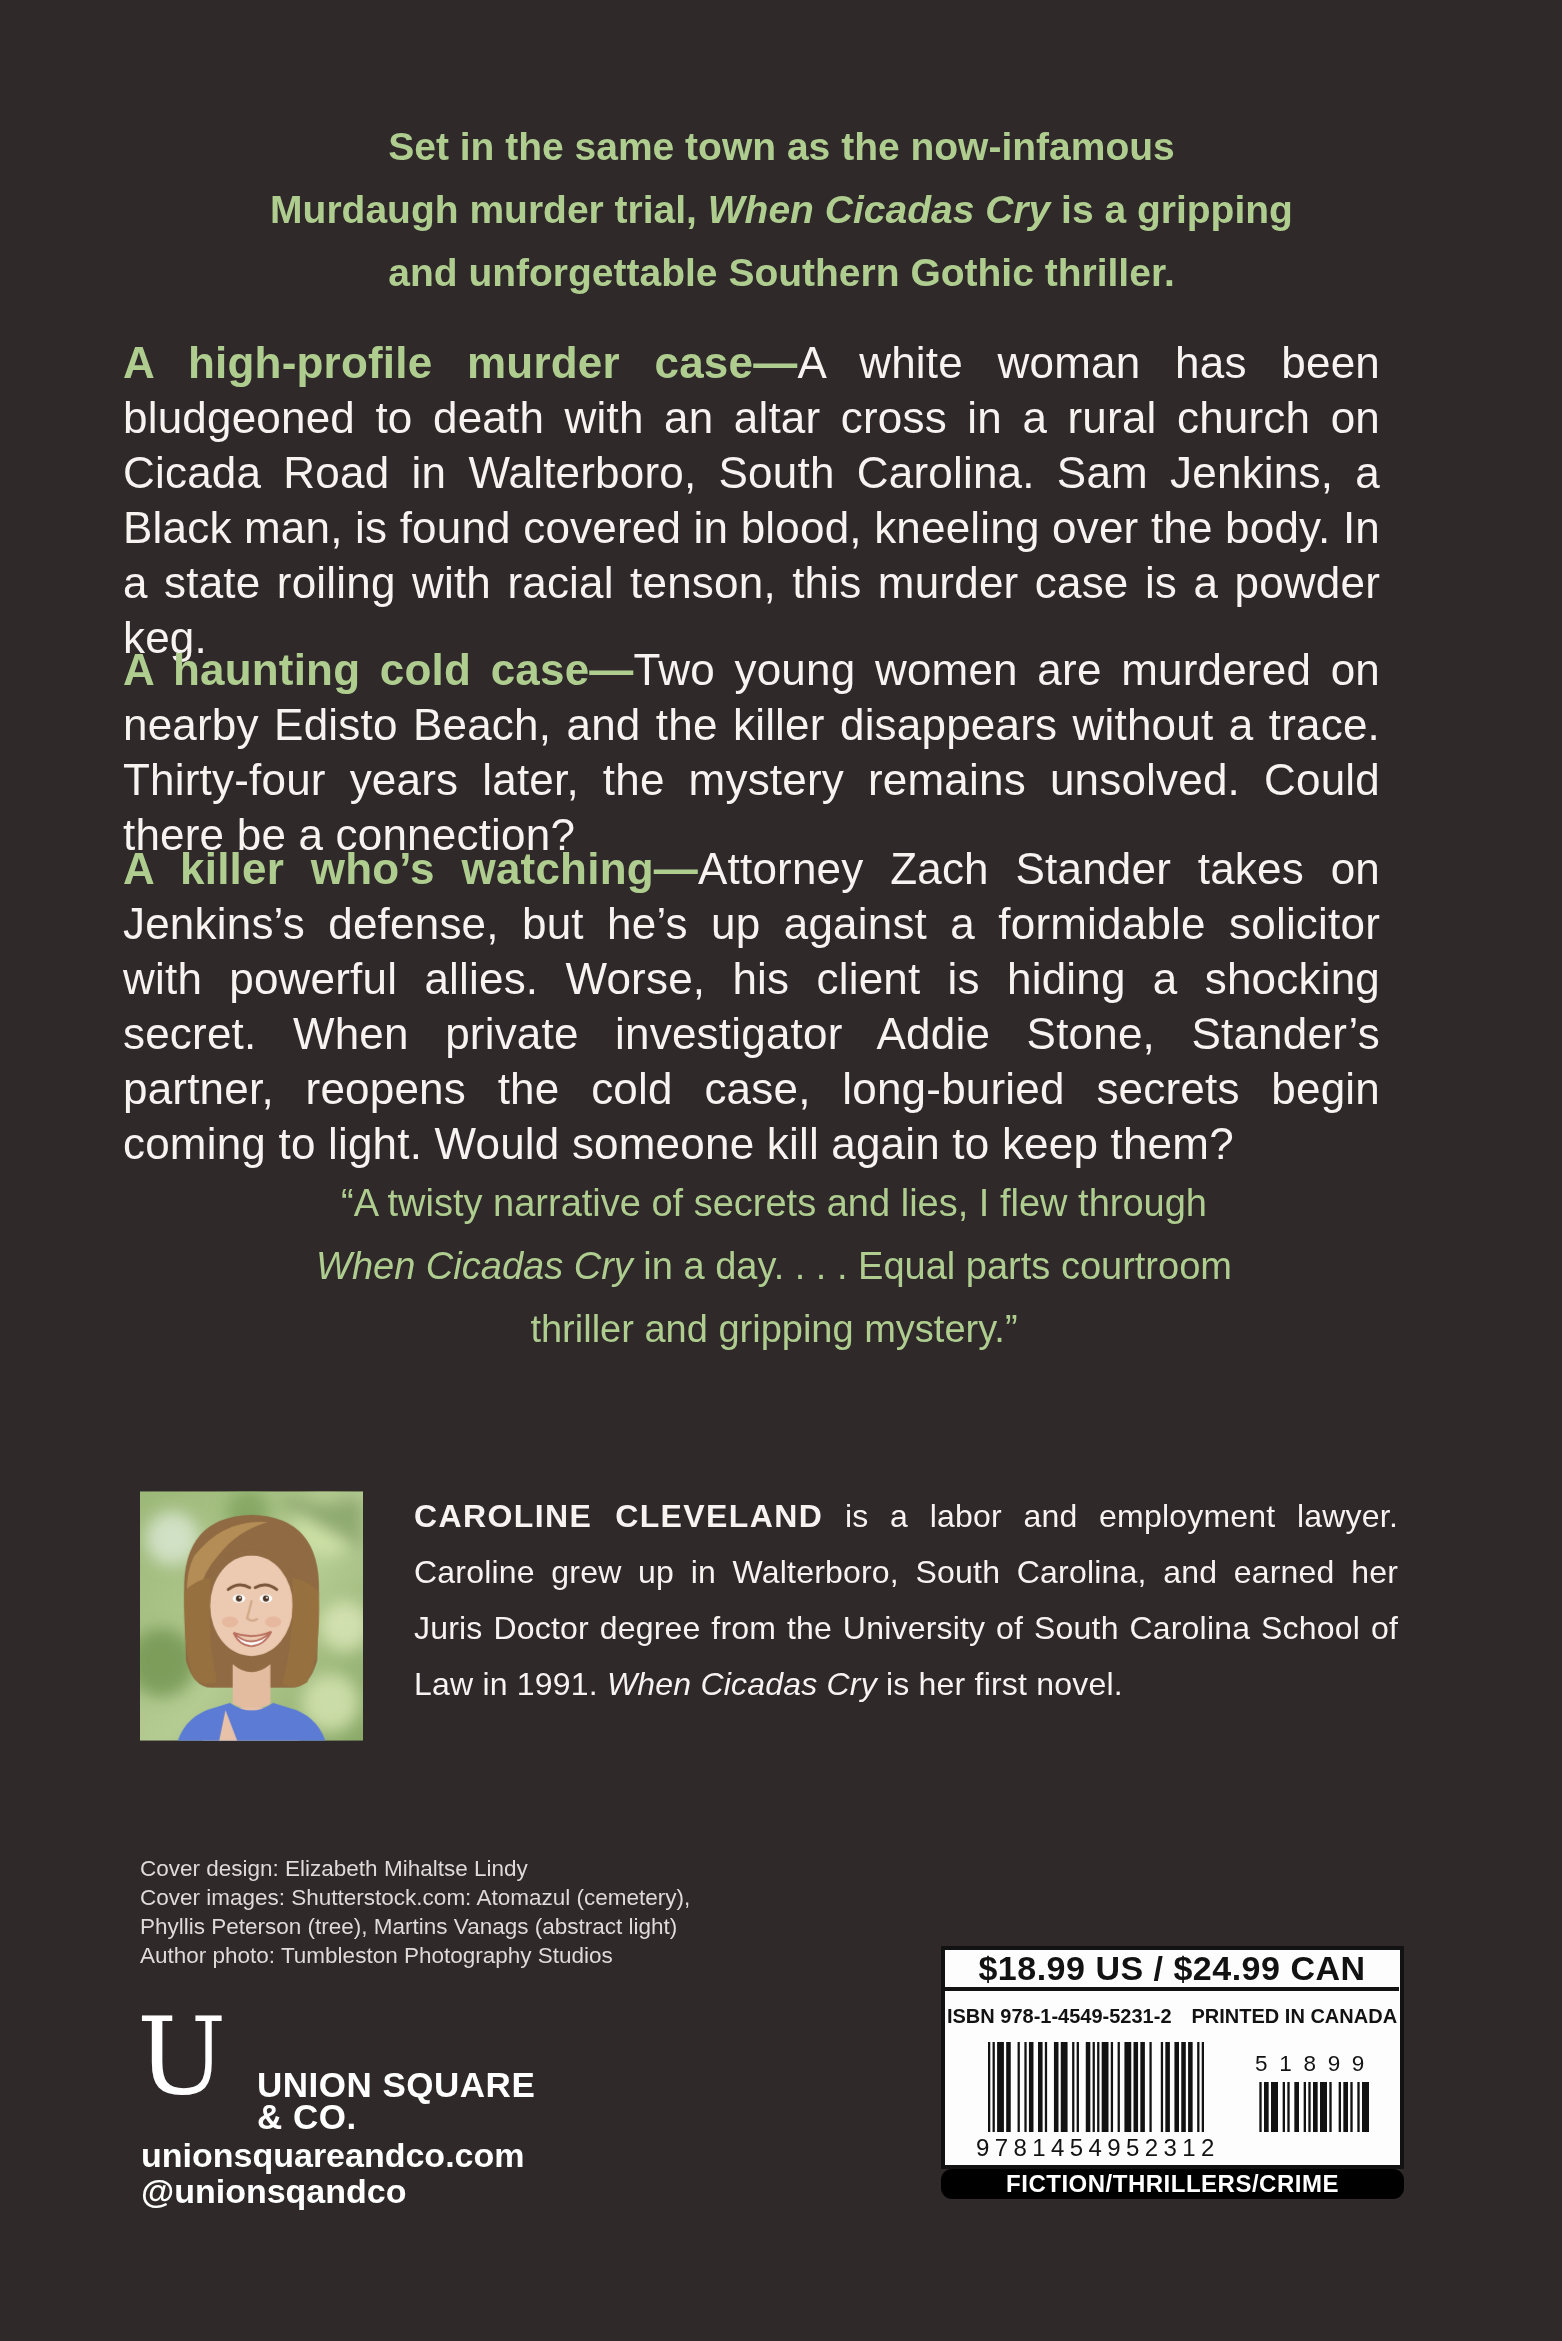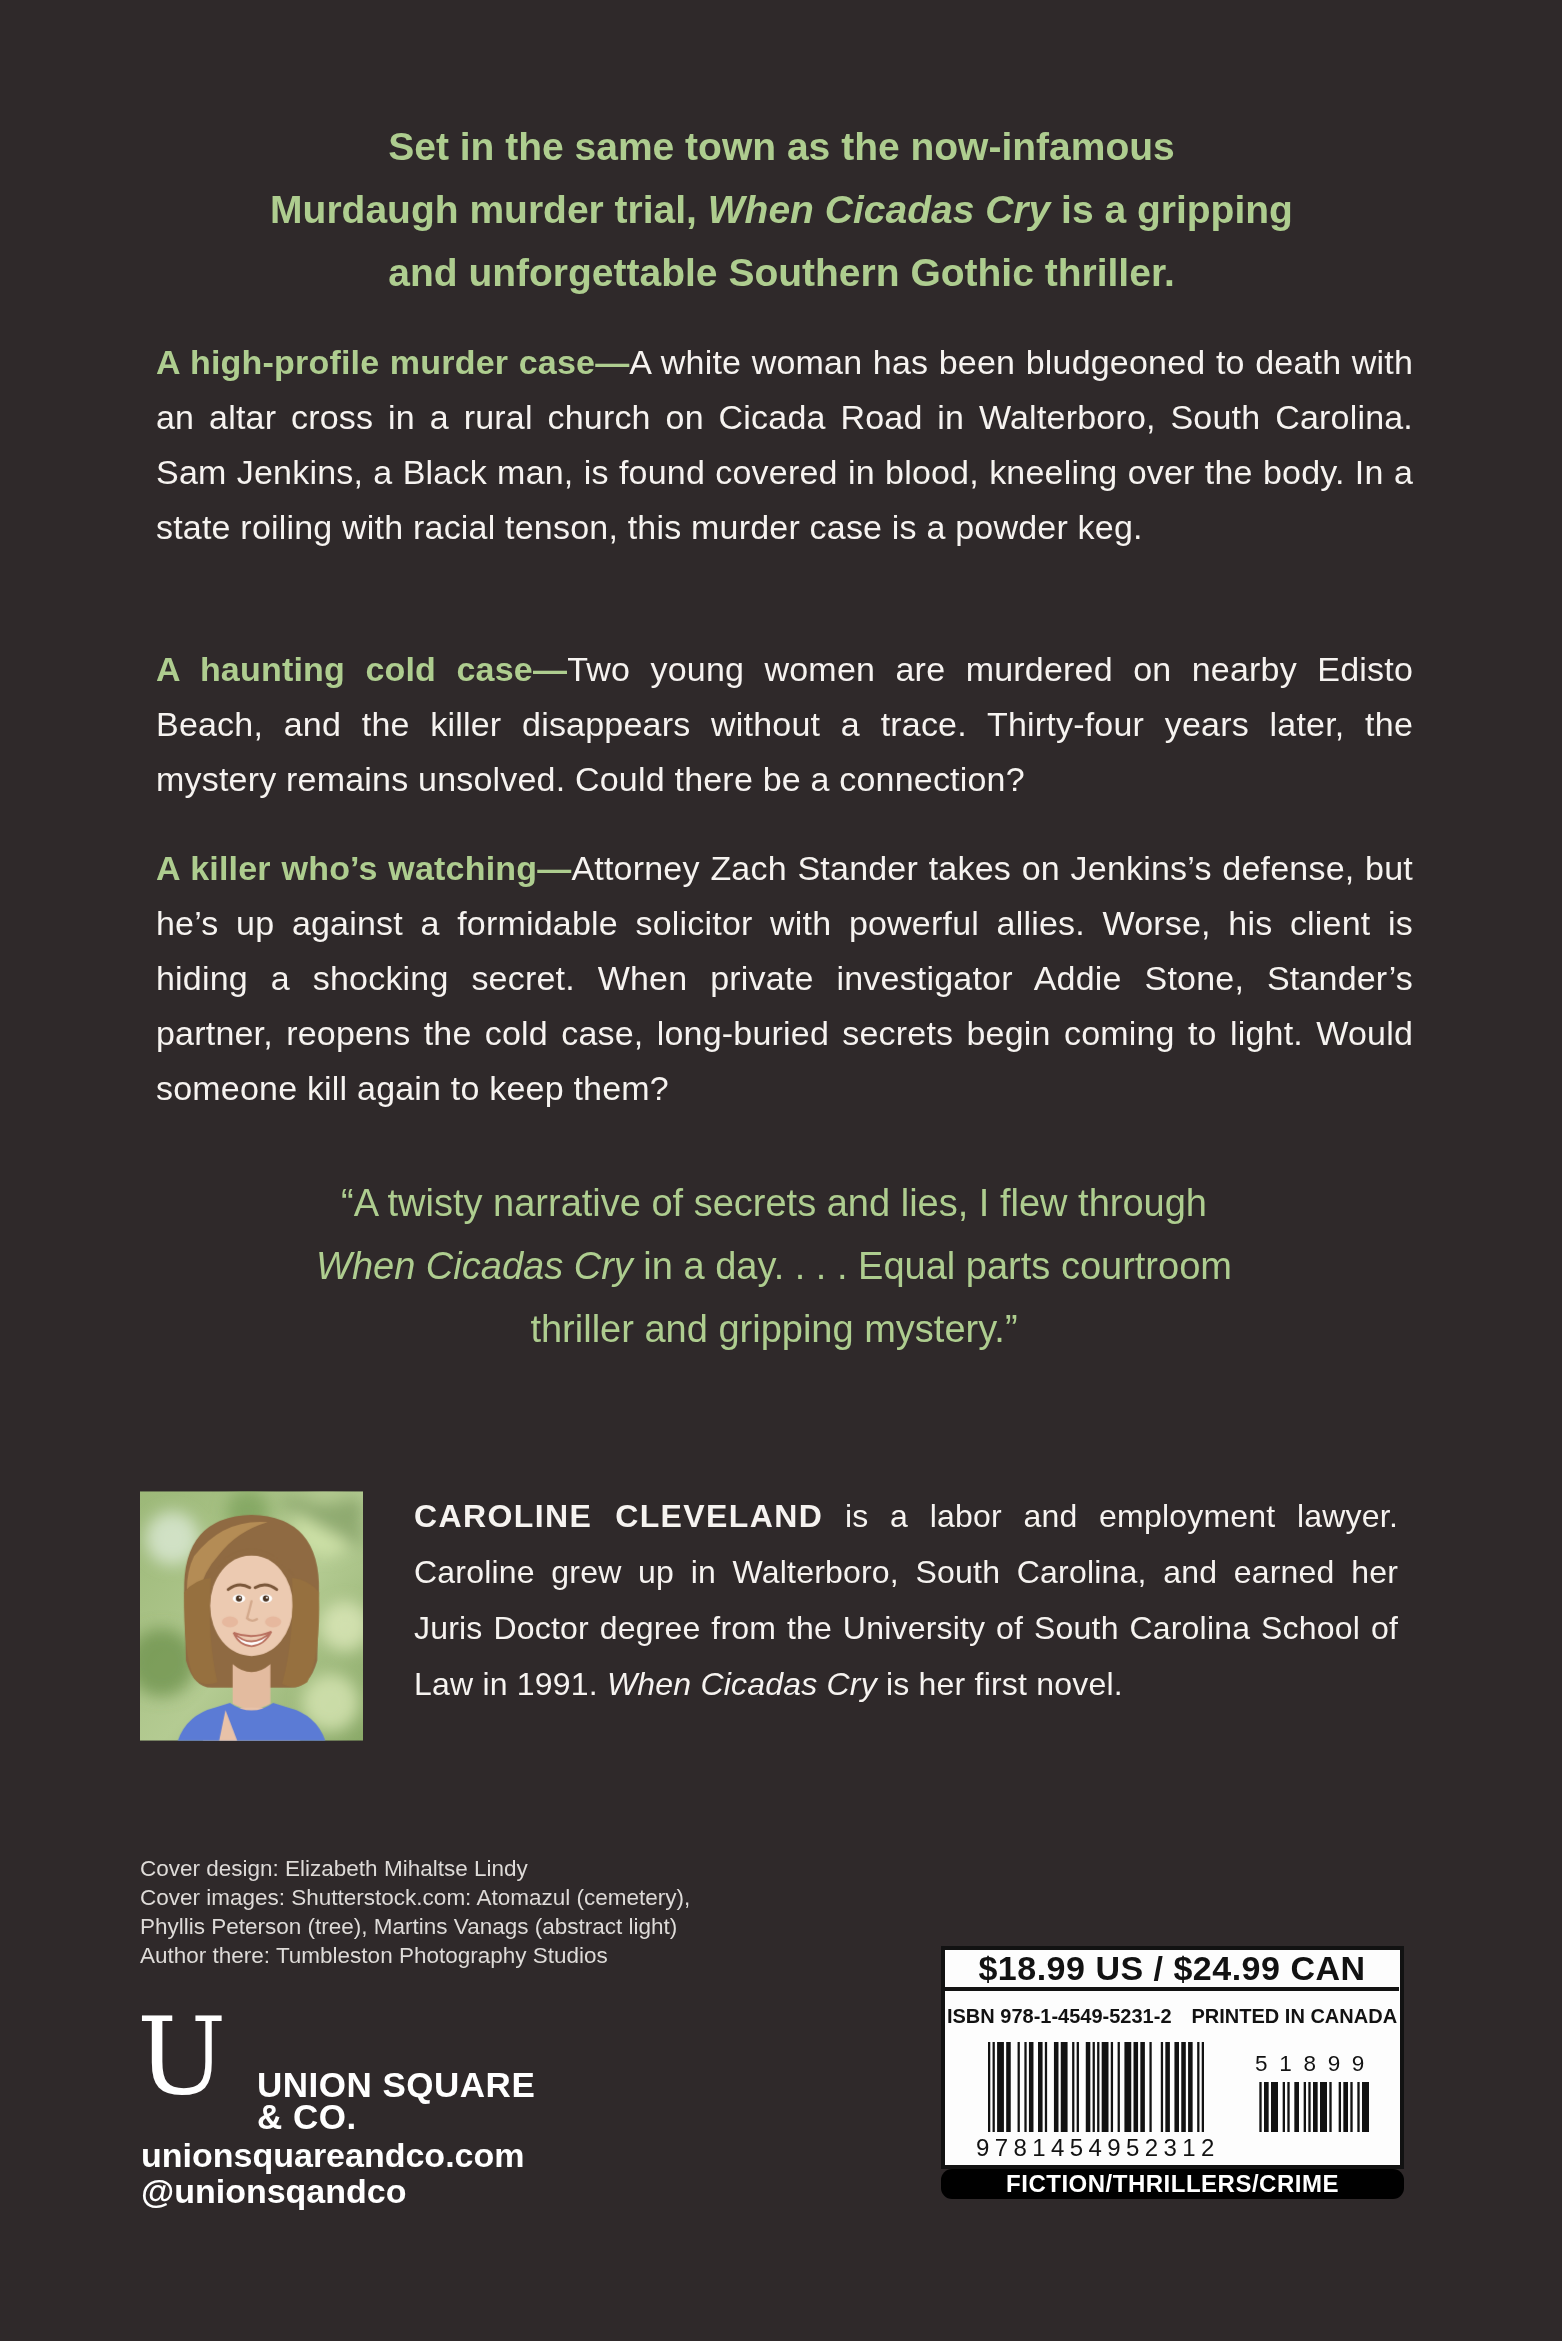--- a/index.html
+++ b/index.html
@@ -9,21 +9,21 @@
   html,body{background:var(--bg);}
   #cover{
     position:relative; width:1563px; height:2342px; background:var(--bg);
     font-family:"Liberation Sans", sans-serif; color:var(--text); overflow:hidden;padding-left:26px;
   }
   
   .headline{position:absolute; top:115px; left:0; width:1563px; text-align:center;}
   .headline .hl{font-size:39px; font-weight:700; line-height:63px; color:var(--accent); white-space:nowrap;}
   .hl i, .q i, .bio i, .attr i{font-style:italic;}
   
-  .blurb{position:absolute; left:156px; width:1257px; font-size:34px; line-height:55px;
+  .blurb{position:absolute; left:123px; width:1257px; font-size:44px; line-height:55px;
          text-align:justify; letter-spacing:0.2px; color:var(--text);}
   #blurb-1{top:335px;} #blurb-2{top:642px;} #blurb-3{top:841px;}
   .lead{font-weight:700; color:var(--accent);}
   
   .quote{position:absolute; top:1172px; left:0; width:1548px; text-align:center;}
   .quote .q{font-size:38px; line-height:63px; color:var(--accent); white-space:nowrap;}
   .attr{position:absolute; top:1379px; left:0; width:1563px; text-align:center;
         font-size:30px; font-weight:700; color:var(--accent);}
   
   .photo{position:absolute; left:140px; top:1491px; width:223px; height:250px; display:block;}
@@ -128,21 +128,21 @@
     <path d="M49 112 Q48 182 60 208 Q72 218 86 212 Q74 160 79 96 Q60 98 49 112 Z" fill="#96703f"></path>
     <path d="M199 112 Q201 185 186 212 Q172 222 158 214 Q172 162 169 96 Q188 98 199 112 Z" fill="#96703f"></path>
   </svg>
 
   <div class="bio"><b>CAROLINE CLEVELAND</b> is a labor and employment lawyer. Caroline grew up in Walterboro, South Carolina, and earned her Juris Doctor degree from the University of South Carolina School of Law in 1991. <i>When Cicadas Cry</i> is her first novel.</div>
 
   <div class="credits">
     <div>Cover design: Elizabeth Mihaltse Lindy</div>
     <div>Cover images: Shutterstock.com: Atomazul (cemetery),</div>
     <div>Phyllis Peterson (tree), Martins Vanags (abstract light)</div>
-    <div>Author there: Tumbleston Photography Studios</div>
+    <div>Author photo: Tumbleston Photography Studios</div>
   </div>
 
   <div class="logo-u">U</div>
   <div class="wordmark">
     <div>UNION SQUARE</div>
     <div>&amp; CO.</div>
   </div>
 
   <div class="weblinks">
     <div>unionsquareandco.com</div>

